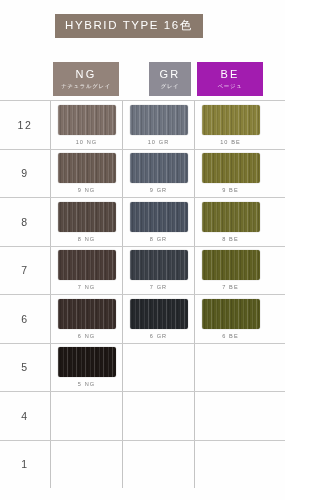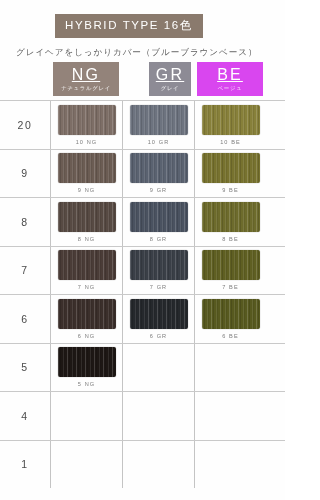--- a/index.html
+++ b/index.html
@@ -67,24 +67,23 @@
   .col-head-box {
     width: 100%;
     height: 34px;
     display: flex;
     flex-direction: column;
     align-items: center;
     justify-content: center;
     color: #ffffff;
   }
   .col-head-code {
-    font-size: 16px;
+    font-size: 11px;
     letter-spacing: 2.2px;
     line-height: 1.1;
-    text-decoration: underline;
   }
   .col-head-jp {
     font-size: 5.4px;
     letter-spacing: 0.7px;
     margin-top: 2px;
     opacity: 0.95;
   }
 
   .grid {
     position: relative;
@@ -167,49 +166,48 @@
 
   
 </style>
 </head>
 <body>
 
 <div id="page">
 
   <div class="header">
     <div class="title-badge">HYBRID TYPE  16色</div>
-    <div class="subtitle">グレイヘアをしっかりカバー（ブルーブラウンベース）</div>
   </div>
 
   <div class="chart">
 
     <div class="col-head-row" id="col-heads">
         <div class="col-head-cell">
           <div class="col-head-box" style="background: rgb(147, 131, 122);">
             <div class="col-head-code">NG</div>
             <div class="col-head-jp">ナチュラルグレイ</div>
           </div>
         </div>
         <div class="col-head-cell">
           <div class="col-head-box" style="background: rgb(141, 139, 149); margin-left: 24px;">
             <div class="col-head-code">GR</div>
             <div class="col-head-jp">グレイ</div>
           </div>
         </div>
         <div class="col-head-cell">
-          <div class="col-head-box" style="background: #d946ef;">
+          <div class="col-head-box" style="background: #a21caf;">
             <div class="col-head-code">BE</div>
             <div class="col-head-jp">ベージュ</div>
           </div>
         </div>
       </div>
 
     <div class="grid" id="grid">
         <div class="row">
-          <div class="row-label">20</div>
+          <div class="row-label">12</div>
           <div class="cells">
             <div class="cell">
               <div class="swatch" style="background: rgb(125, 110, 102);"></div>
               <div class="swatch-label">10 NG</div>
             </div>
             <div class="cell">
               <div class="swatch" style="background: rgb(109, 115, 127);"></div>
               <div class="swatch-label">10 GR</div>
             </div>
             <div class="cell">

